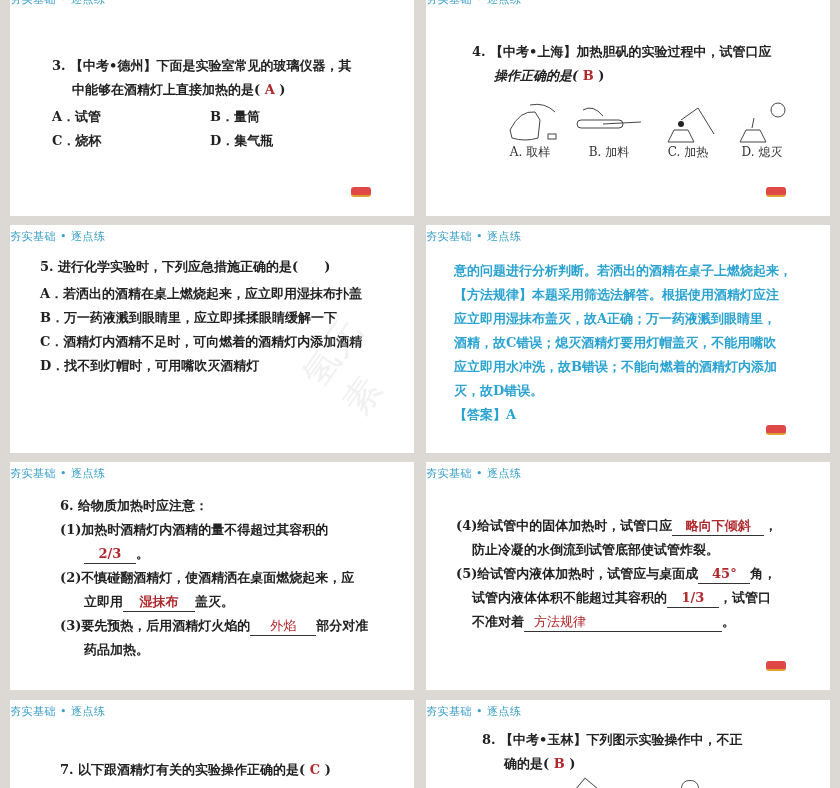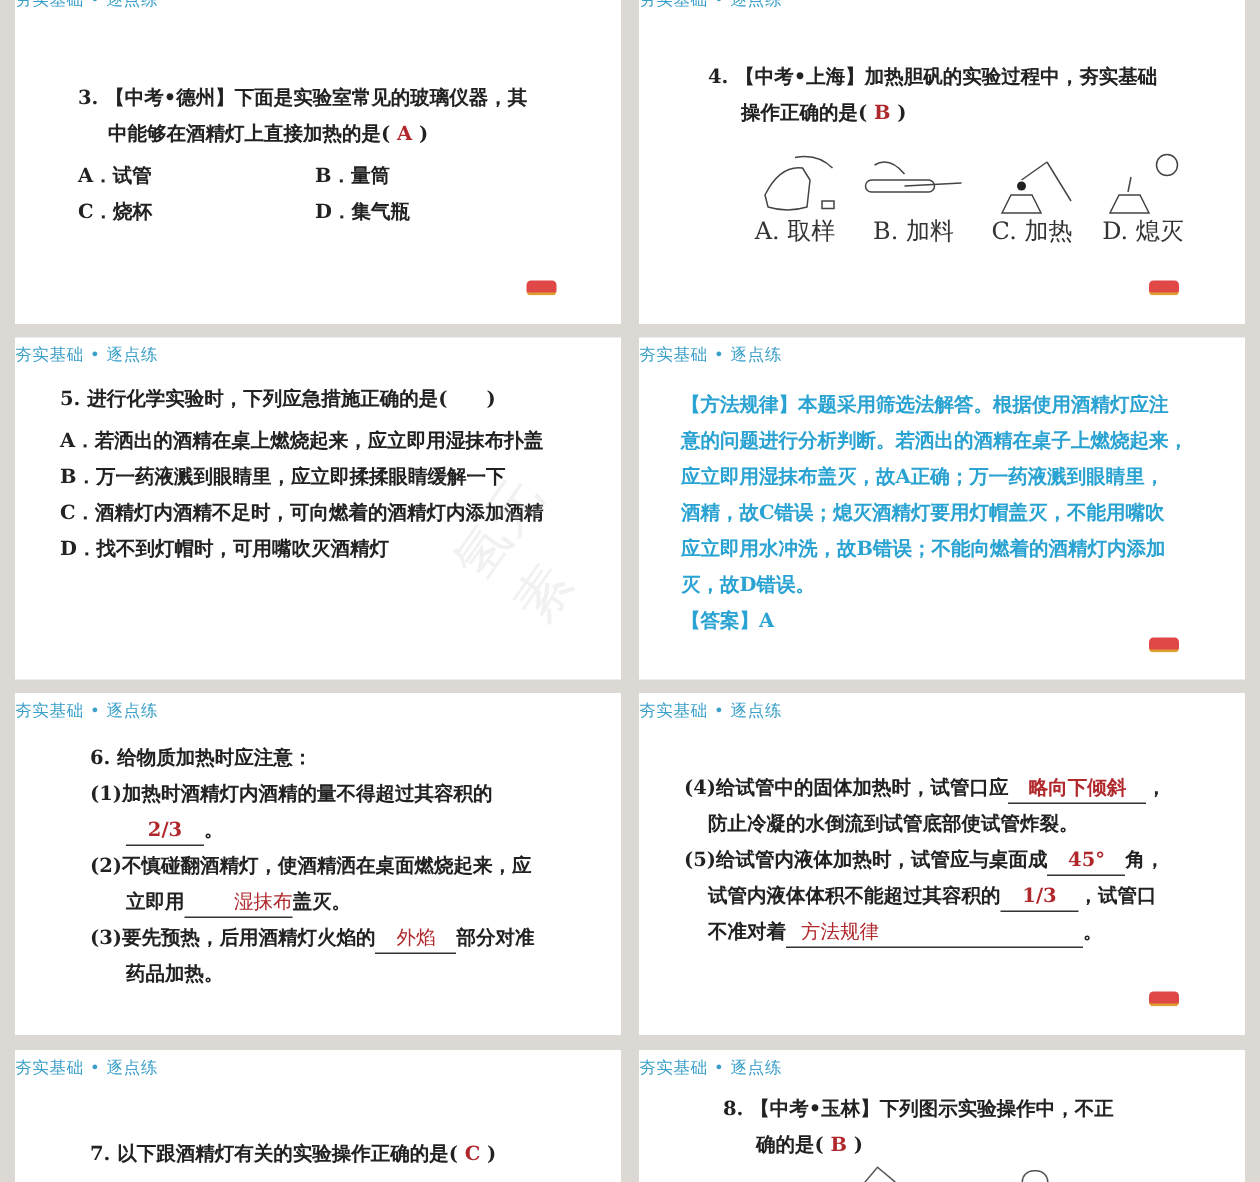--- a/index.html
+++ b/index.html
@@ -23,21 +23,21 @@
   .back-btn {
     position: absolute; width: 20px; height: 10px;
     background: #e04848; border-radius: 3px;
     border-bottom: 2px solid #e0a030; box-sizing: border-box;
   }
   .blank {
     display: inline-block; border-bottom: 1px solid #333;
     text-align: center; color: #b0282c; font-weight: bold; line-height: 18px;
   }
   .fig-row { position: absolute; display: flex; gap: 10px; }
-  .fig { width: 64px; text-align: center; font-size: 16px; color: #333; font-weight: normal; }
+  .fig { width: 64px; text-align: center; font-size: 12px; color: #333; font-weight: normal; }
   .fig svg { display: block; margin: 0 auto; }
   .watermark {
     position: absolute; font-size: 36px; color: rgba(200,200,200,0.25);
     transform: rotate(-55deg); pointer-events: none;
   }
 </style>
 </head>
 <body>
 
 <div class="slide" style="left:10px; top:-12px; width:404px; height:228px;">
@@ -53,22 +53,22 @@
   <div class="opt" style="left:200px; top:120px;"><span>B．</span><span>量筒</span></div>
   <div class="opt" style="left:42px; top:144px;"><span>C．</span><span>烧杯</span></div>
   <div class="opt" style="left:200px; top:144px;"><span>D．</span><span>集气瓶</span></div>
   <div class="back-btn" style="left:341px; top:199px;"></div>
 </div>
 
 <div class="slide" style="left:426px; top:-12px; width:404px; height:228px;">
   <div class="slide-header" style="top:4px;">夯实基础 • 逐点练</div>
   <div class="q" style="left:46px; top:52px; width:340px;">
     <span>4.</span>
-    <span>【中考•上海】</span><span>加热胆矾的实验过程中，夯实基础</span><br>
-    <span style="padding-left:22px;">操作正确的是(</span>
+    <span>【中考•上海】</span><span>加热胆矾的实验过程中，试管口应</span><br>
+    <span style="padding-left:22px;font-style:italic;">操作正确的是(</span>
     <span class="red">B</span>
     <span>)</span>
   </div>
   <div class="fig-row" style="left:72px; top:112px;">
     <div class="fig">
       <svg width="60" height="44">
           <path d="M10 30 Q20 10 35 12 L40 20 L38 38 Q25 42 12 38 Z" fill="none" stroke="#444"></path>
           <path d="M30 5 Q45 2 55 12" fill="none" stroke="#444"></path>
           <rect x="48" y="34" width="8" height="5" fill="none" stroke="#444"></rect>
         </svg>
@@ -111,46 +111,46 @@
   <div class="opt" style="left:30px; top:60px;"><span>A．</span><span>若洒出的酒精在桌上燃烧起来，应立即用湿抹布扑盖</span></div>
   <div class="opt" style="left:30px; top:84px;text-align:right;"><span>B．</span><span>万一药液溅到眼睛里，应立即揉揉眼睛缓解一下</span></div>
   <div class="opt" style="left:30px; top:108px;"><span>C．</span><span>酒精灯内酒精不足时，可向燃着的酒精灯内添加酒精</span></div>
   <div class="opt" style="left:30px; top:132px;"><span>D．</span><span>找不到灯帽时，可用嘴吹灭酒精灯</span></div>
   <div class="watermark" style="left:300px; top:80px;">氢元素</div>
 </div>
 
 <div class="slide" style="left:426px; top:225px; width:404px; height:228px;">
   <div class="slide-header" style="color:#3a9fc8;">夯实基础 • 逐点练</div>
   <div class="q blue" style="left:28px; top:34px; line-height:24px; color:#2aa3d2;">
+    <div>意的问题进行分析判断。若洒出的酒精在桌子上燃烧起来，</div>
     <div>【方法规律】本题采用筛选法解答。根据使用酒精灯应注</div>
-    <div>意的问题进行分析判断。若洒出的酒精在桌子上燃烧起来，</div>
     <div>应立即用湿抹布盖灭，故A正确；万一药液溅到眼睛里，</div>
     <div>酒精，故C错误；熄灭酒精灯要用灯帽盖灭，不能用嘴吹</div>
     <div>应立即用水冲洗，故B错误；不能向燃着的酒精灯内添加</div>
     <div>灭，故D错误。</div>
     <div>【答案】A</div>
   </div>
   <div class="back-btn" style="left:340px; top:200px;"></div>
 </div>
 
 <div class="slide" style="left:10px; top:462px; width:404px; height:228px;">
   <div class="slide-header">夯实基础 • 逐点练</div>
   <div class="q" style="left:50px; top:32px;">
     <span>6.</span> <span>给物质加热时应注意：</span>
   </div>
   <div class="q" style="left:50px; top:56px;">
     <span>(1)加热时酒精灯内酒精的量不得超过其容积的</span><br>
     <span style="padding-left:24px;"></span><span class="blank" style="width:52px;">2/3</span><span>。</span>
   </div>
   <div class="q" style="left:50px; top:104px;">
     <span>(2)不慎碰翻酒精灯，使酒精洒在桌面燃烧起来，应</span><br>
-    <span style="padding-left:24px;">立即用</span><span class="blank" style="width:72px; font-weight:normal;text-align:right;">湿抹布</span><span>盖灭。</span>
+    <span style="padding-left:24px;">立即用</span><span class="blank" style="width:72px; font-weight:bold;">湿抹布</span><span>盖灭。</span>
   </div>
   <div class="q" style="left:50px; top:152px;">
-    <span>(3)要先预热，后用酒精灯火焰的</span><span class="blank" style="width:54px; font-weight:normal;">外焰</span><span>部分对准</span><br>
+    <span>(3)要先预热，后用酒精灯火焰的</span><span class="blank" style="width:66px; font-weight:normal;">外焰</span><span>部分对准</span><br>
     <span style="padding-left:24px;">药品加热。</span>
   </div>
 </div>
 
 <div class="slide" style="left:426px; top:462px; width:404px; height:228px;">
   <div class="slide-header">夯实基础 • 逐点练</div>
   <div class="q" style="left:30px; top:52px;">
     <span>(4)给试管中的固体加热时，试管口应</span><span class="blank" style="width:92px;">略向下倾斜</span><span>，</span><br>
     <span style="padding-left:16px;">防止冷凝的水倒流到试管底部使试管炸裂。</span>
   </div>

